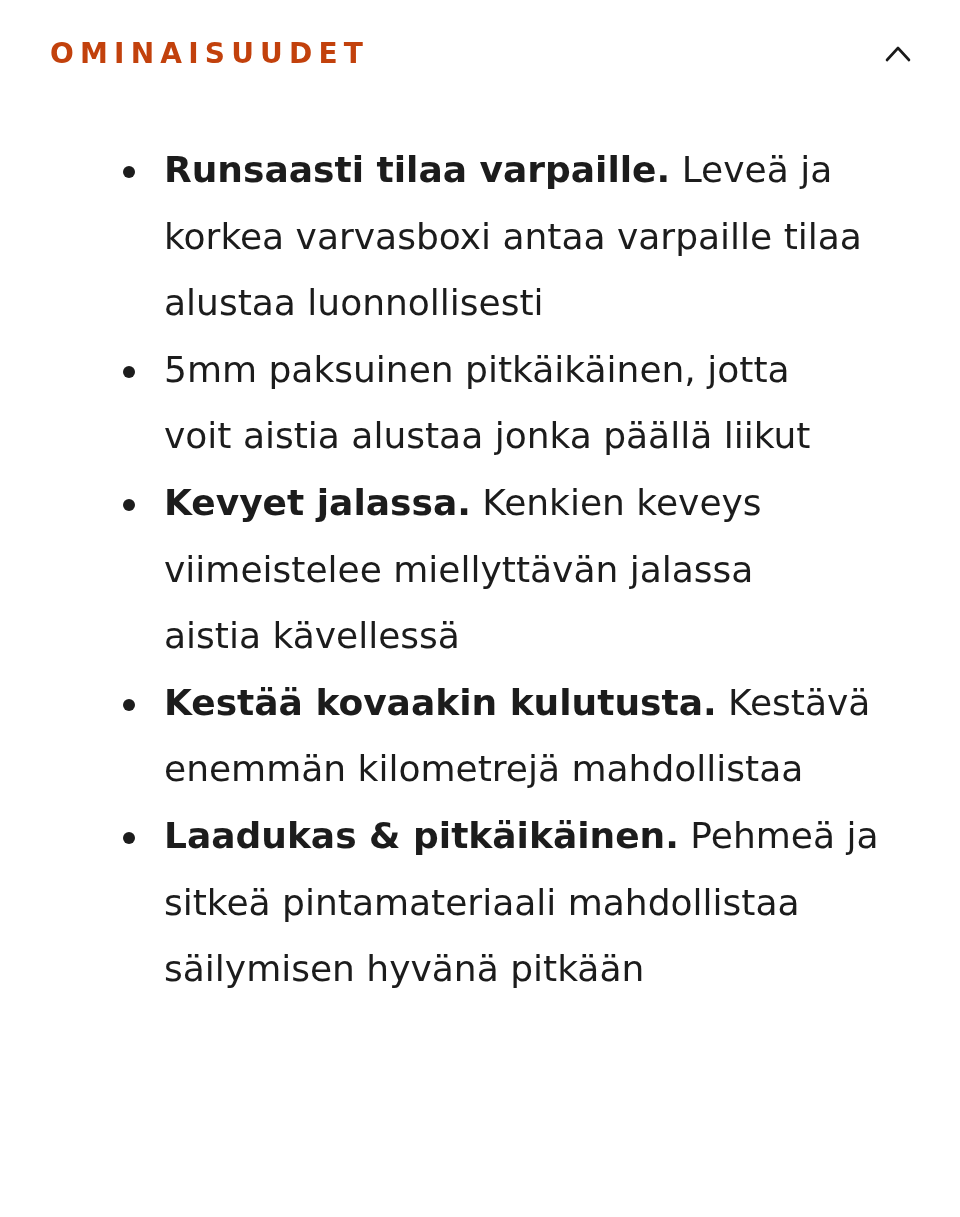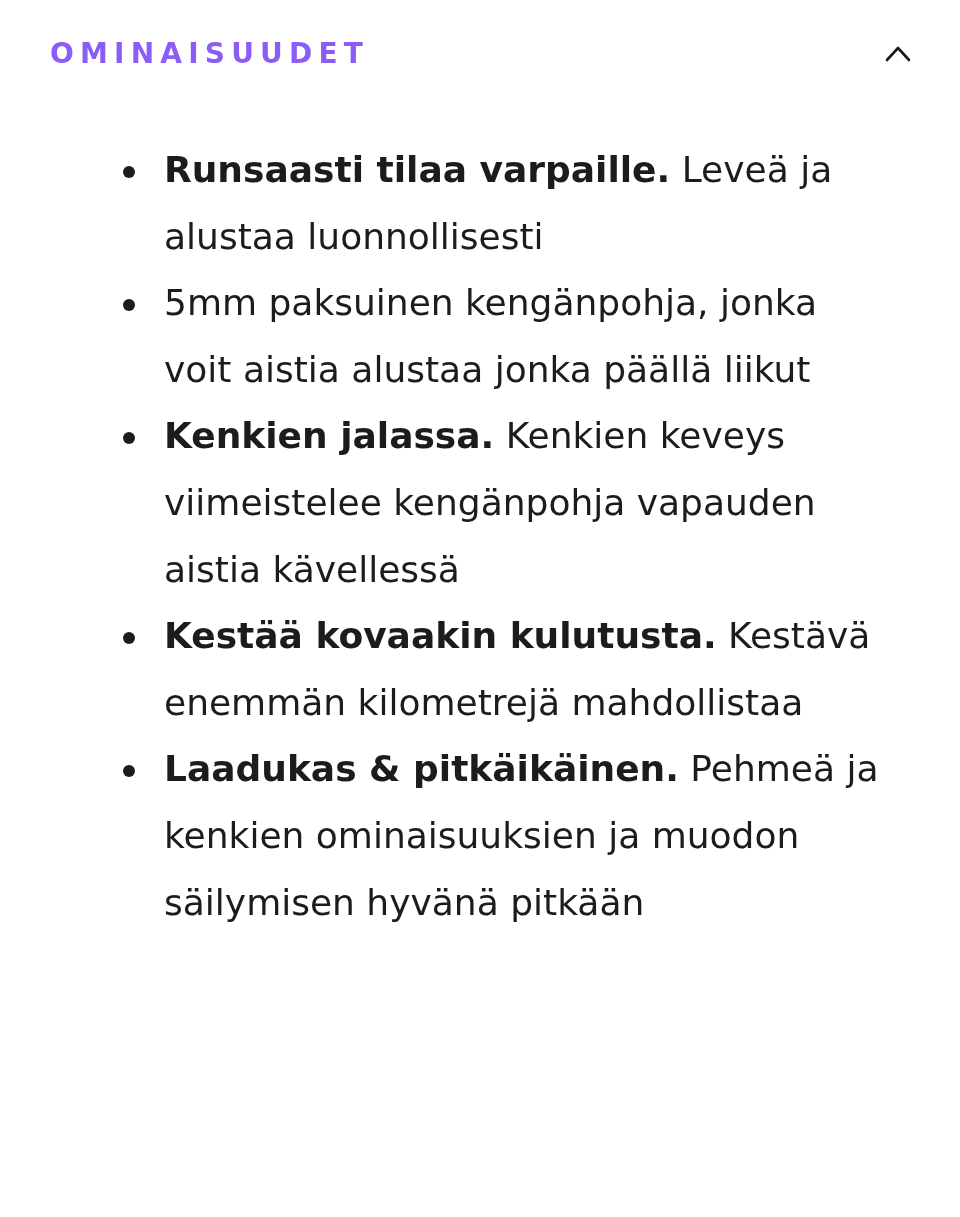--- a/index.html
+++ b/index.html
@@ -25,21 +25,21 @@
     }
     .accordion-title {
       position: absolute;
       left: 50px;
       top: 34px;
       font-family: "DejaVu Sans", sans-serif;
       font-weight: bold;
       font-size: 28px;
       letter-spacing: 6.2px;
       line-height: 40px;
-      color: #8b5cf6;
+      color: #c2410c;
       margin: 0;
     }
     .chevron {
       position: absolute;
       left: 884px;
       top: 40px;
       width: 28px;
       height: 28px;
     }
     .feature-list {
@@ -89,38 +89,39 @@
       <svg width="28" height="28" viewBox="0 0 28 28">
         <polyline points="3,20 14,8 25,20" fill="none" stroke="#1a1a1a" stroke-width="2.6" stroke-linecap="round" stroke-linejoin="round"></polyline>
       </svg>
     </span>
   </div>
 
   <ul class="feature-list">
     <li class="feature-item">
       <span class="bullet"></span>
       <span class="line"><span class="feature-title">Runsaasti tilaa varpaille.</span> <span class="feature-text">Leveä ja</span></span>
+      <span class="line feature-text">korkea varvasboxi antaa varpaille tilaa</span>
       <span class="line feature-text">alustaa luonnollisesti</span>
     </li>
     <li class="feature-item">
       <span class="bullet"></span>
-      <span class="line feature-text">5mm paksuinen kengänpohja, jonka</span>
+      <span class="line feature-text">5mm paksuinen pitkäikäinen, jotta</span>
       <span class="line feature-text">voit aistia alustaa jonka päällä liikut</span>
     </li>
     <li class="feature-item">
       <span class="bullet"></span>
-      <span class="line"><span class="feature-title">Kenkien jalassa.</span> <span class="feature-text">Kenkien keveys</span></span>
-      <span class="line feature-text">viimeistelee kengänpohja vapauden</span>
+      <span class="line"><span class="feature-title">Kevyet jalassa.</span> <span class="feature-text">Kenkien keveys</span></span>
+      <span class="line feature-text">viimeistelee miellyttävän jalassa</span>
       <span class="line feature-text">aistia kävellessä</span>
     </li>
     <li class="feature-item">
       <span class="bullet"></span>
       <span class="line"><span class="feature-title">Kestää kovaakin kulutusta.</span> <span class="feature-text">Kestävä</span></span>
       <span class="line feature-text">enemmän kilometrejä mahdollistaa</span>
     </li>
     <li class="feature-item">
       <span class="bullet"></span>
       <span class="line"><span class="feature-title">Laadukas &amp; pitkäikäinen.</span> <span class="feature-text">Pehmeä ja</span></span>
-      <span class="line feature-text">kenkien ominaisuuksien ja muodon</span>
+      <span class="line feature-text">sitkeä pintamateriaali mahdollistaa</span>
       <span class="line feature-text">säilymisen hyvänä pitkään</span>
     </li>
   </ul>
 </div>
 
 </body></html>

